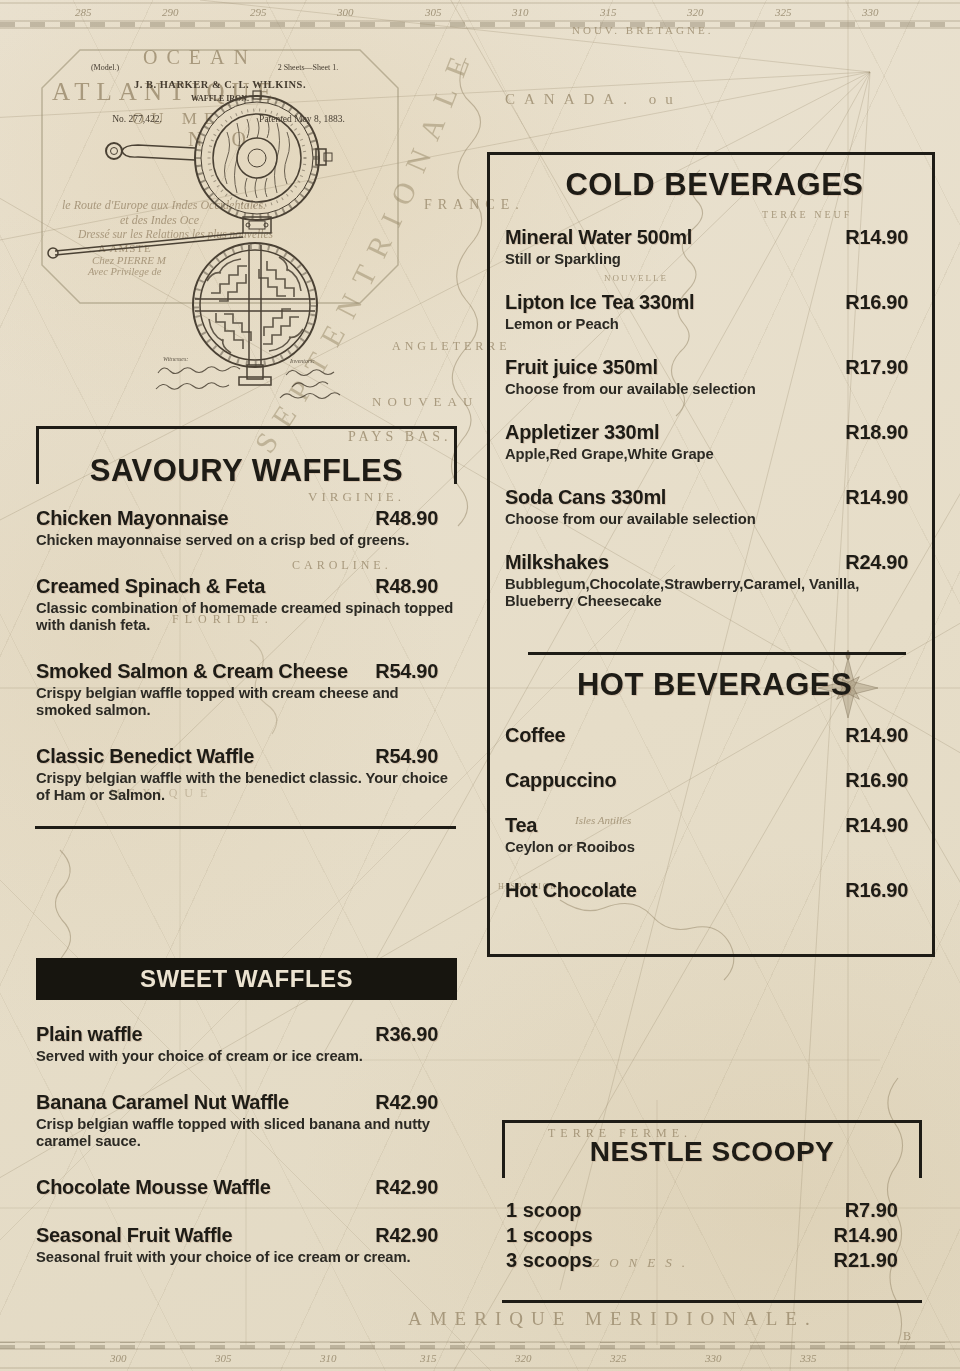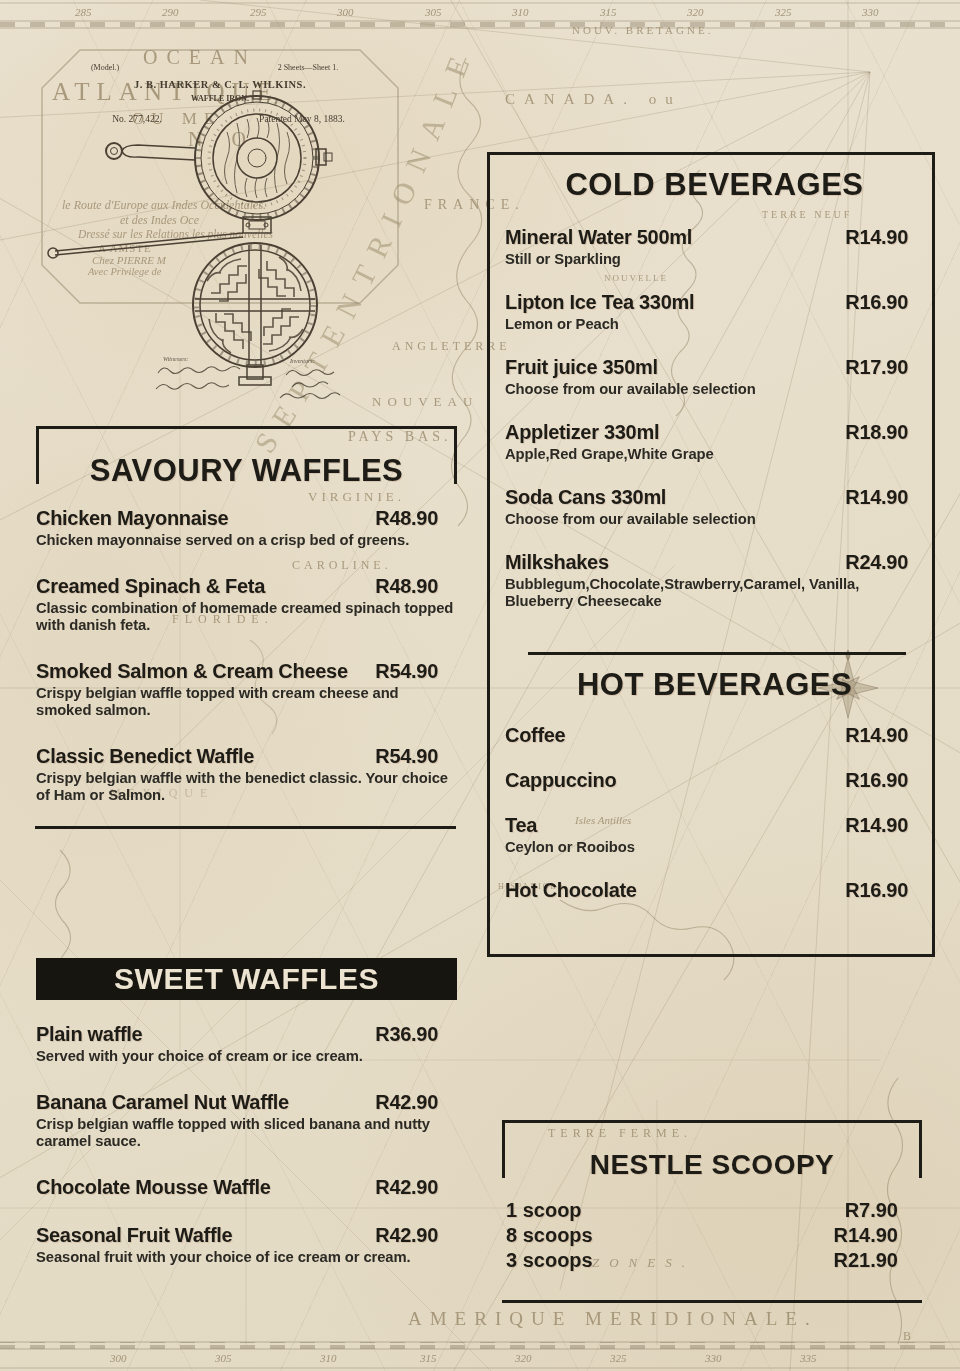--- a/index.html
+++ b/index.html
@@ -35,39 +35,39 @@
   .ds:empty{display:none;}
 
   
   .savoury-frame{position:absolute;left:36px;top:426px;width:421px;height:58px;box-sizing:border-box;
     border:3px solid var(--ink);border-bottom:none;}
   .savoury-frame .sec-title{padding-top:24px;}
   .savoury-items{position:absolute;left:36px;top:508px;width:421px;}
   .savoury-items .row{padding-right:19px;}
   .left-rule{position:absolute;left:35px;top:826px;width:421px;height:3px;background:var(--ink);}
   .sweet-bar{position:absolute;left:36px;top:958px;width:421px;height:42px;background:var(--bar);}
-  .sweet-bar .sec-title{color:var(--cream);line-height:42px;font-size:30px;text-shadow:none;}
+  .sweet-bar .sec-title{color:var(--cream);line-height:42px;font-size:24px;text-shadow:none;}
   .sweet-items{position:absolute;left:36px;top:1024px;width:421px;}
   .sweet-items .row{padding-right:19px;}
 
   
   .bev-box{position:absolute;left:487px;top:152px;width:448px;height:805px;box-sizing:border-box;
     border:3px solid var(--ink);}
   .bev-box .sec-title{margin-top:12px;height:36px;line-height:36px;padding-left:7px;}
   .bev-items{padding:24px 24px 0 15px;}
   .bev-items .mi{margin-bottom:24px;}
   .bev-divider{width:378px;height:3px;background:var(--ink);margin:42px auto 0 38px;}
   .hot-title{margin-top:42px;}
   .hot-items{padding:22px 24px 0 15px;}
   .hot-items .mi{margin-bottom:24px;}
 
   
   .scoopy-frame{position:absolute;left:502px;top:1120px;width:420px;height:58px;box-sizing:border-box;
     border:3px solid var(--ink);border-bottom:none;}
-  .scoopy-frame .sec-title{font-size:28px;padding-top:26px;}
+  .scoopy-frame .sec-title{font-size:28px;padding-top:13px;}
   .scoopy-items{position:absolute;left:502px;top:1198px;width:420px;}
   .srow{display:flex;justify-content:space-between;font-weight:bold;font-size:20px;line-height:25px;
         padding:0 24px 0 4px;color:var(--ink);text-shadow:1px 1px 0 rgba(150,90,60,.18);gap:36px;}
   .scoopy-rule{position:absolute;left:502px;top:1300px;width:420px;height:3px;background:var(--ink);}
 </style>
 </head>
 <body>
 
 <div class="page">
 
@@ -433,21 +433,21 @@
 
     <div class="scoopy-frame">
       <div class="sec-title">NESTLE SCOOPY</div>
     </div>
     <div class="scoopy-items">
       <div class="srow">
         <span>1 scoop</span>
         <span>R7.90</span>
       </div>
       <div class="srow">
-        <span>8 scoops</span>
+        <span>1 scoops</span>
         <span>R14.90</span>
       </div>
       <div class="srow">
         <span>3 scoops</span>
         <span>R21.90</span>
       </div>
     </div>
     <div class="scoopy-rule"></div>
 
   </div>

